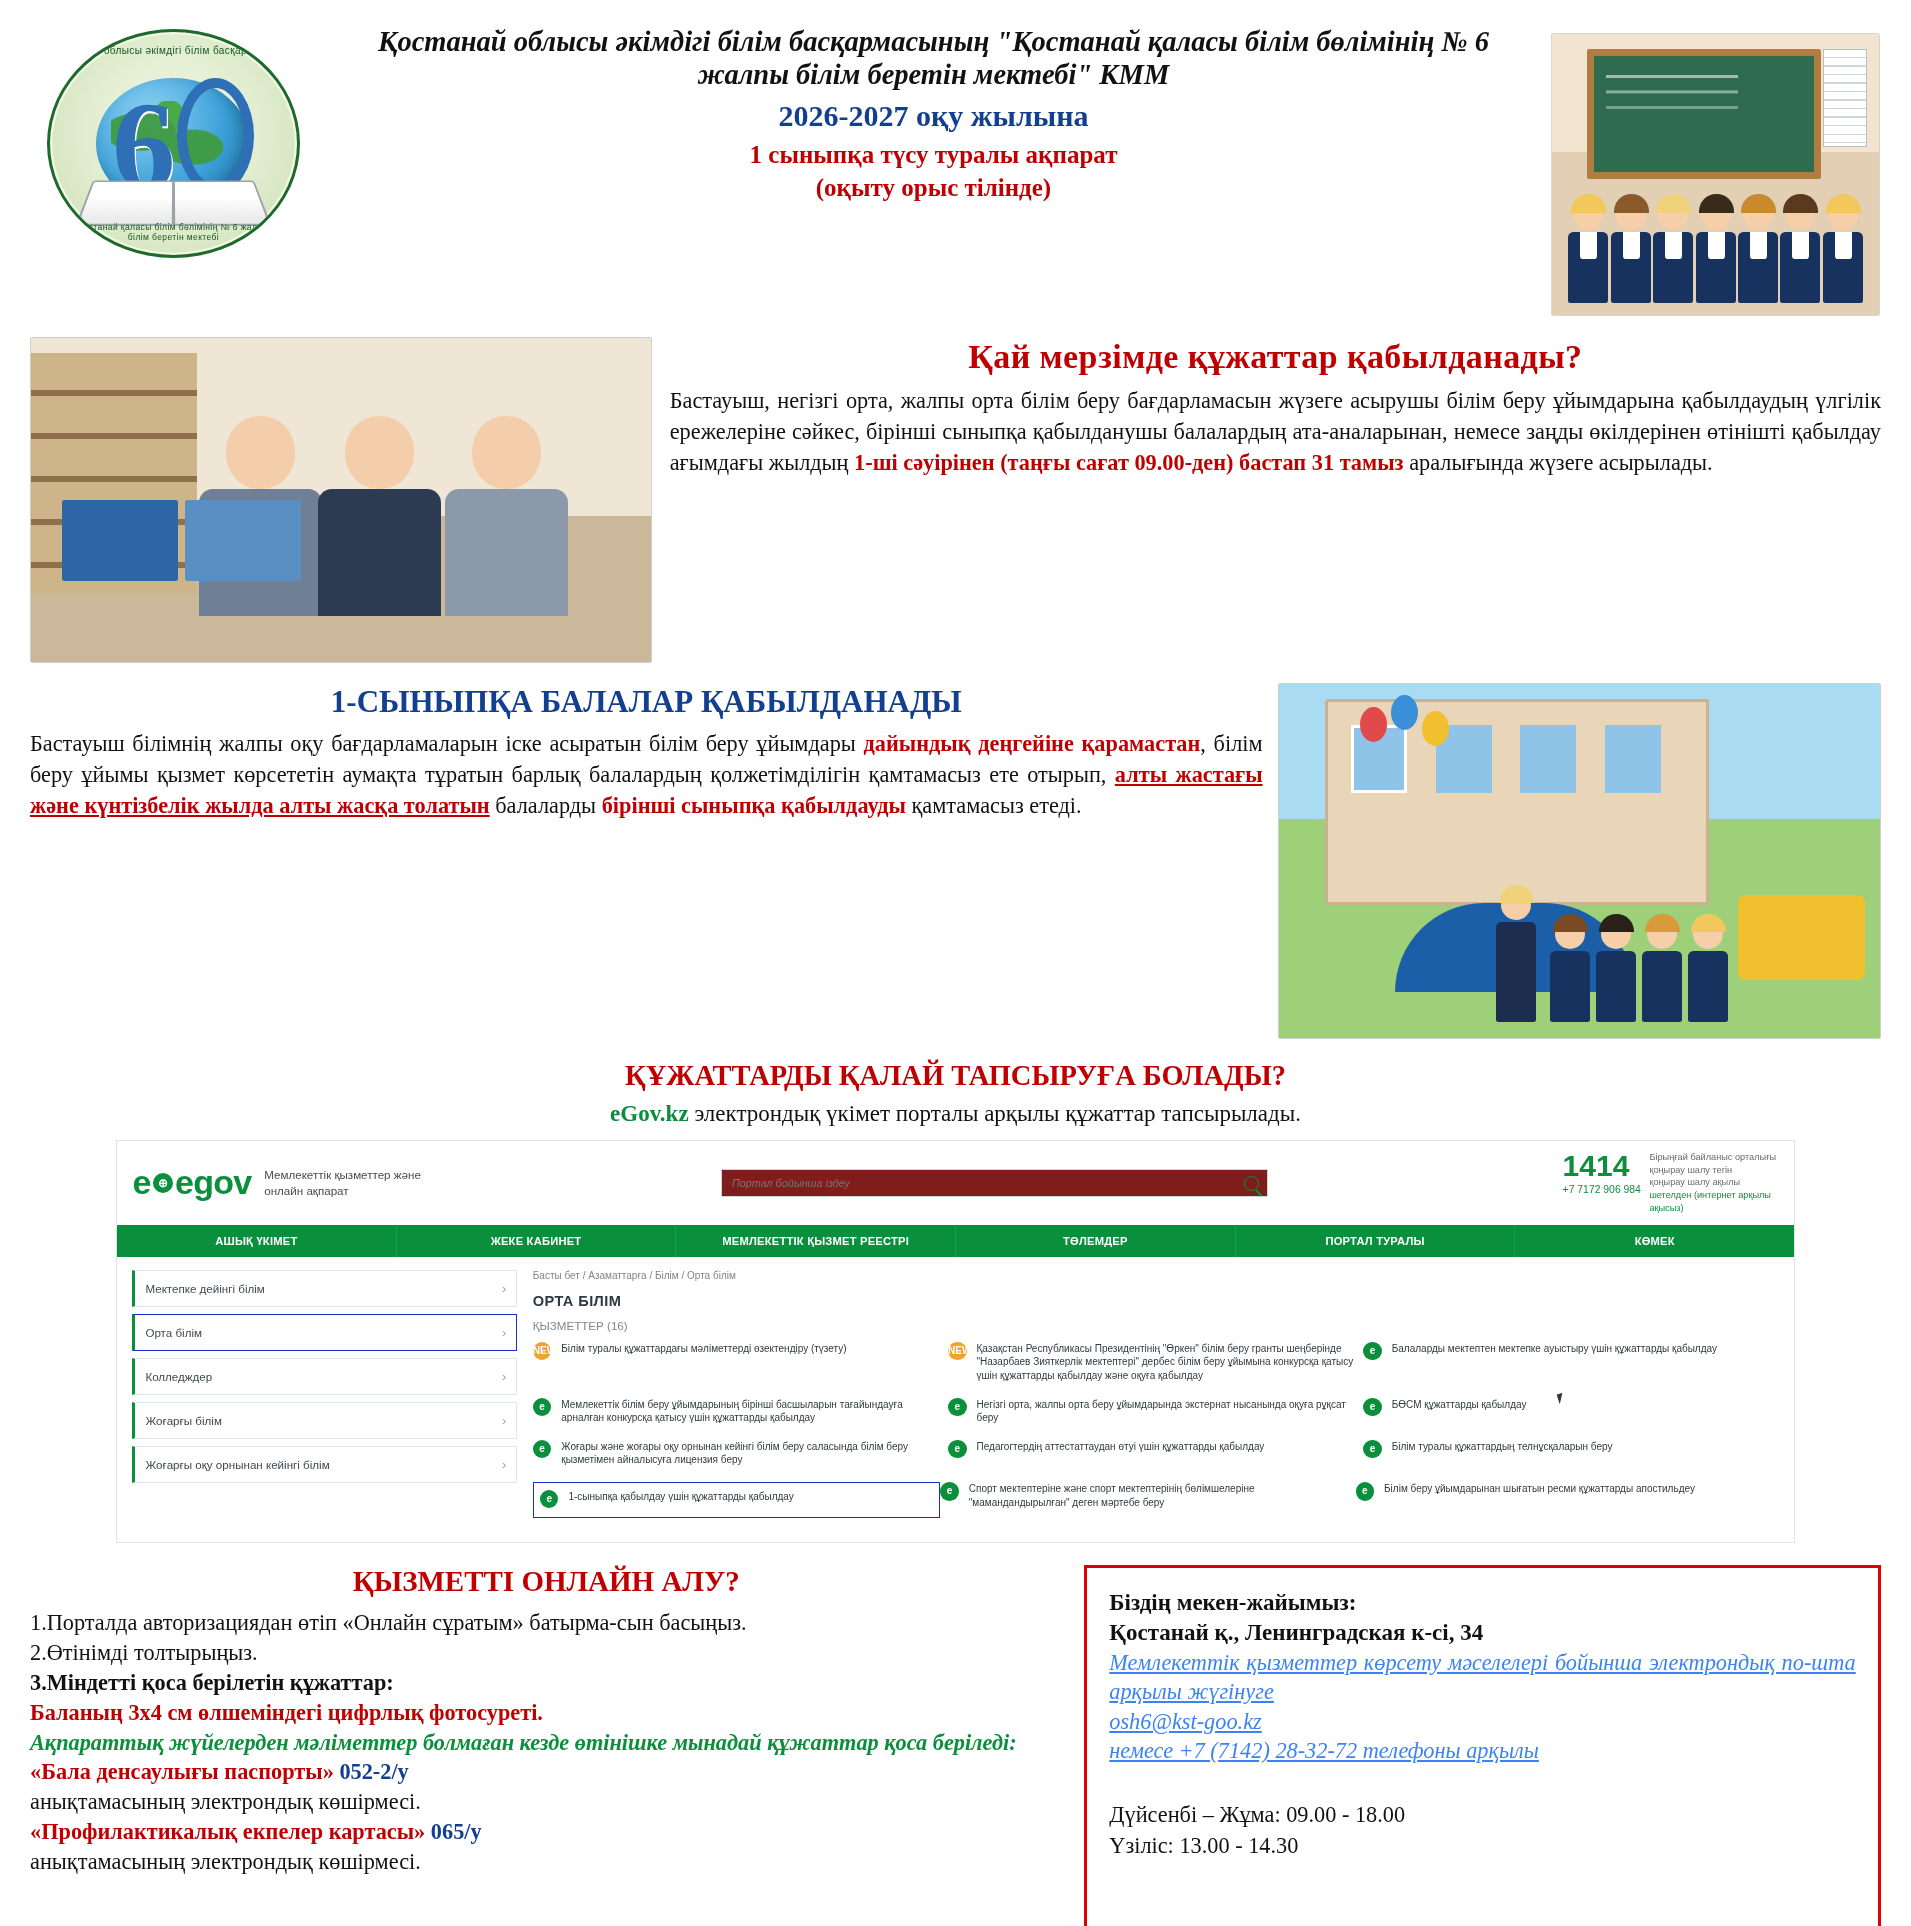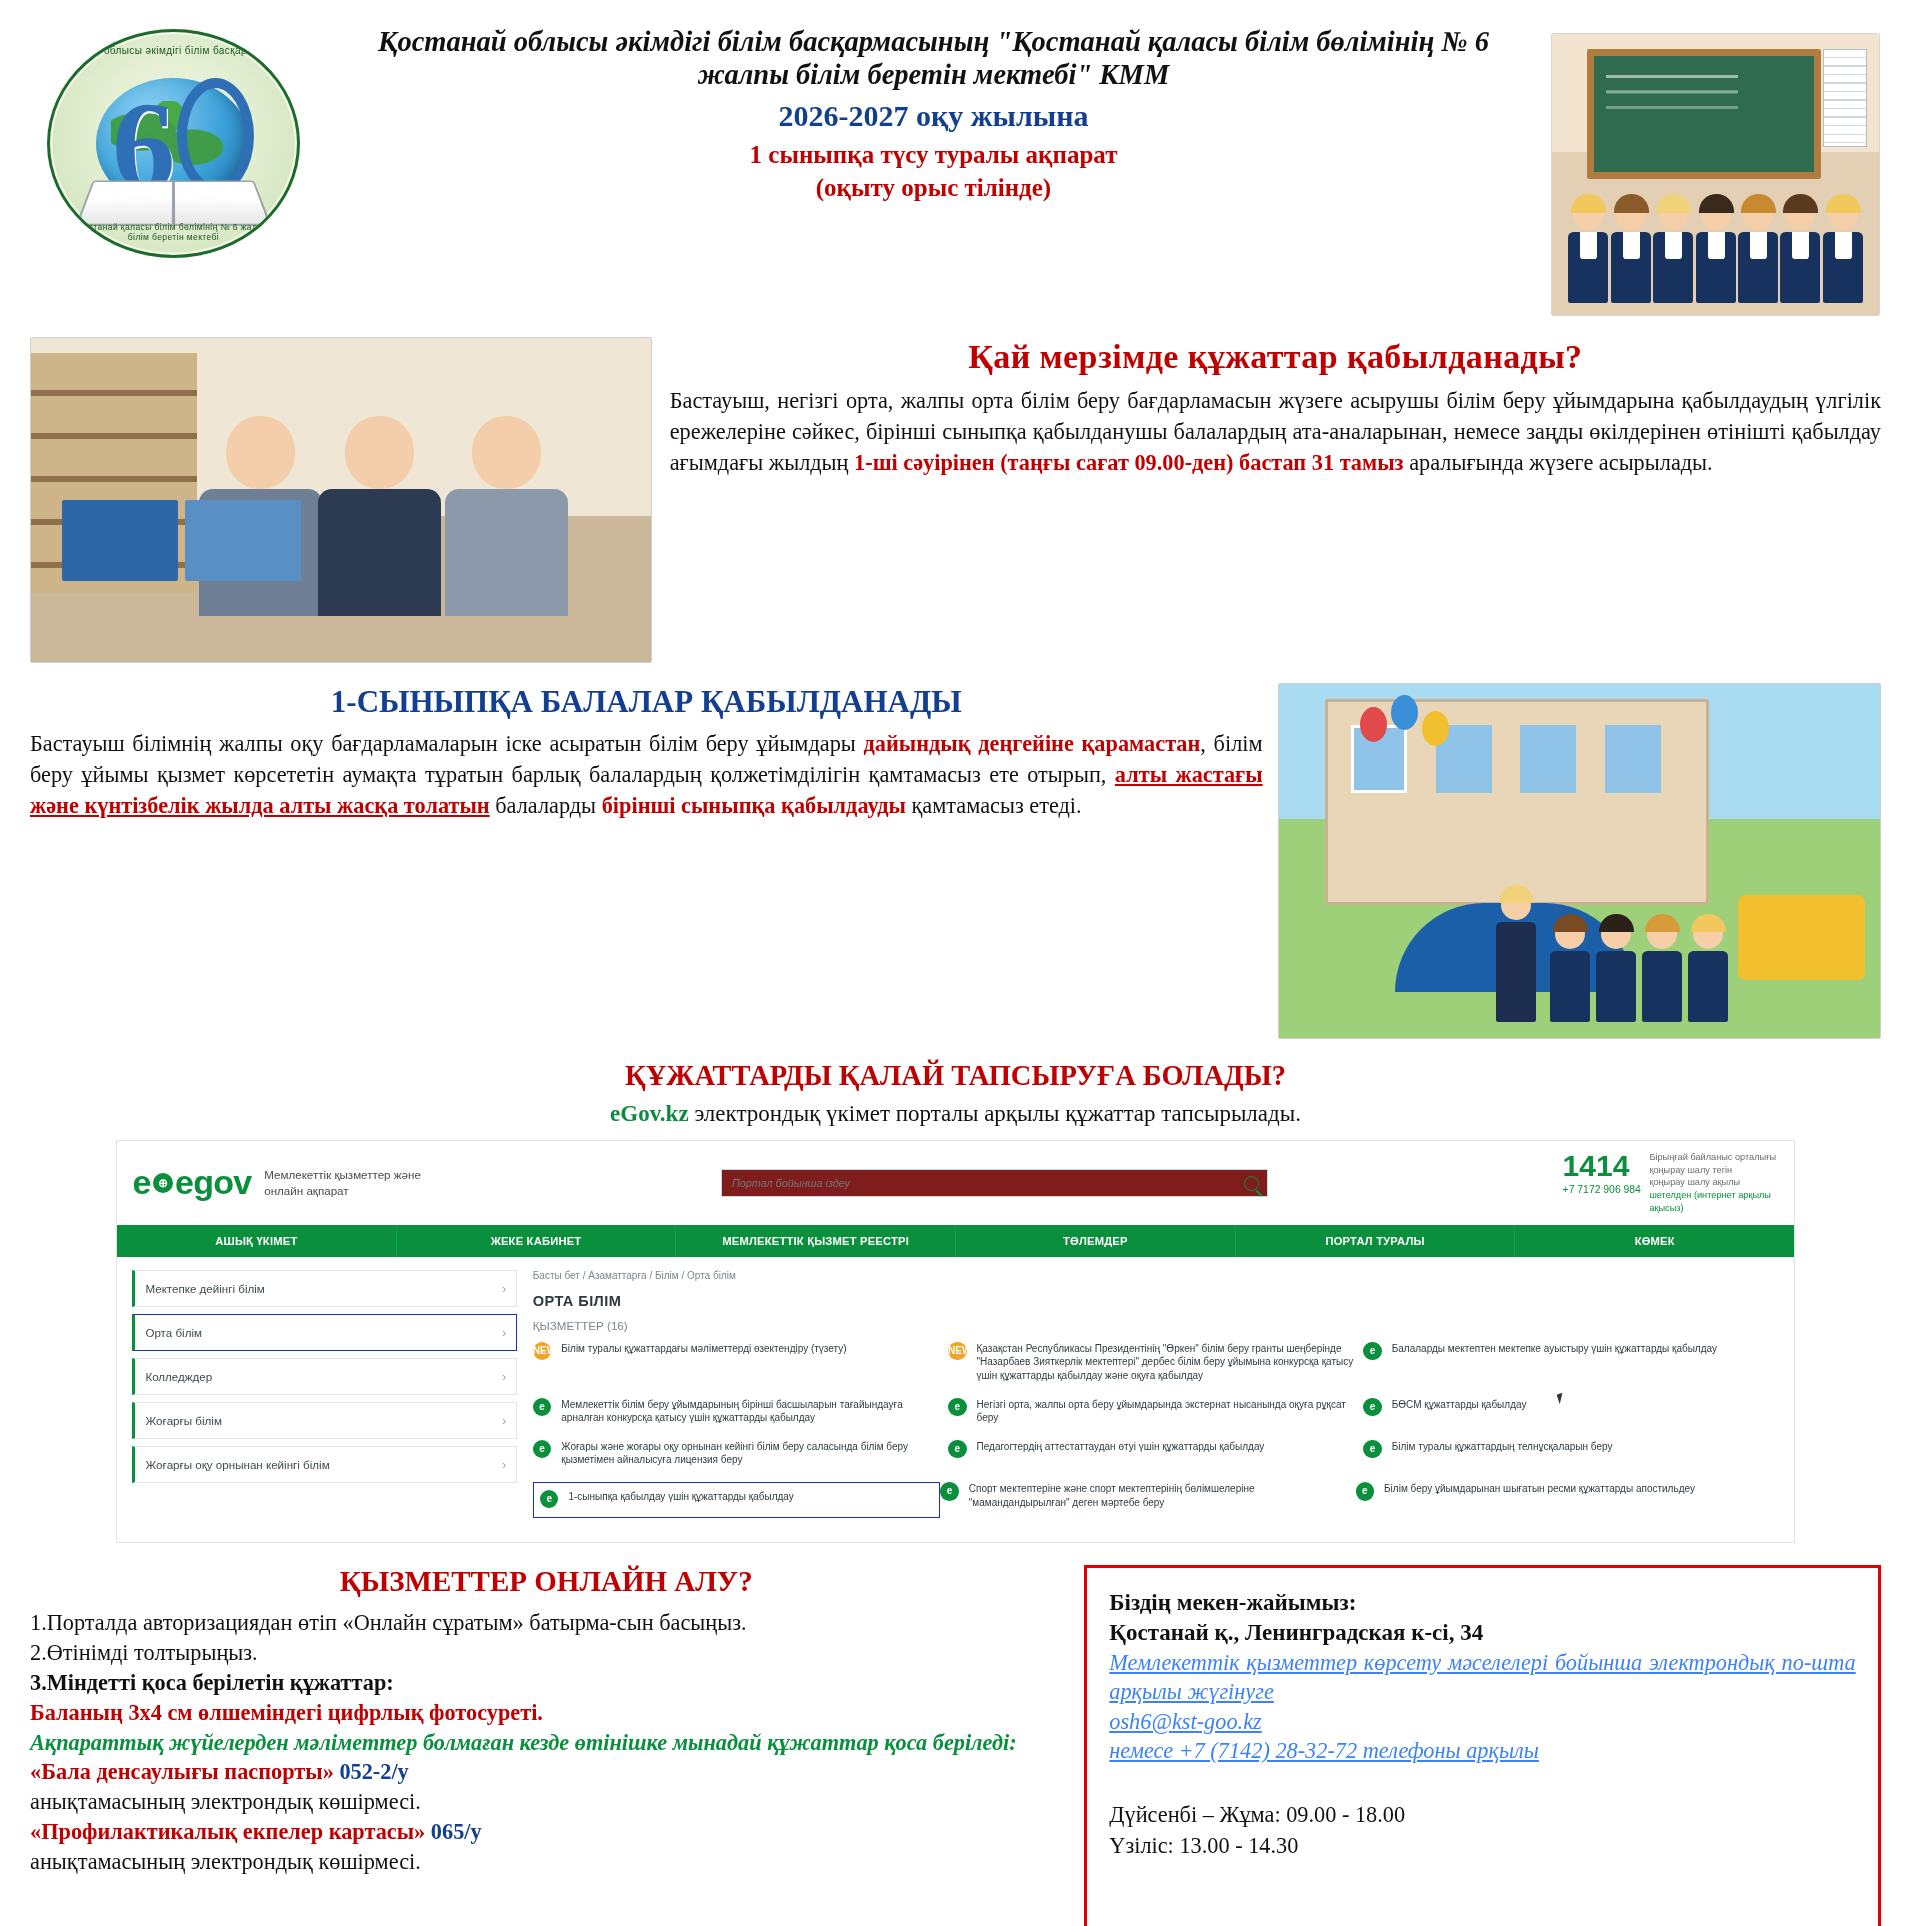--- a/index.html
+++ b/index.html
@@ -707,21 +707,21 @@
             </div>
         </div>
       </div>
     </div>
     <div class="cursor"></div>
   </div>
 
   <div class="bottom">
 
     <div class="bottom-left">
-      <div class="bottom-title">ҚЫЗМЕТТЕР ОНЛАЙН АЛУ?</div>
+      <div class="bottom-title">ҚЫЗМЕТТІ ОНЛАЙН АЛУ?</div>
       <div class="bl-line">1.Порталда авторизациядан өтіп «Онлайн сұратым» батырма-сын басыңыз.</div>
       <div class="bl-line">2.Өтінімді толтырыңыз.</div>
       <div class="bl-line bl-bold">3.Міндетті қоса берілетін құжаттар:</div>
       <div class="bl-line bl-red">Баланың 3х4 см өлшеміндегі цифрлық фотосуреті.</div>
       <div class="bl-line bl-green">Ақпараттық жүйелерден мәліметтер болмаған кезде өтінішке мынадай құжаттар қоса беріледі:</div>
       <div class="bl-line">
         <span class="bl-red">«Бала денсаулығы паспорты»</span>
         <span class="bl-blue">052-2/у</span>
       </div>
       <div class="bl-line">анықтамасының электрондық көшірмесі.</div>

